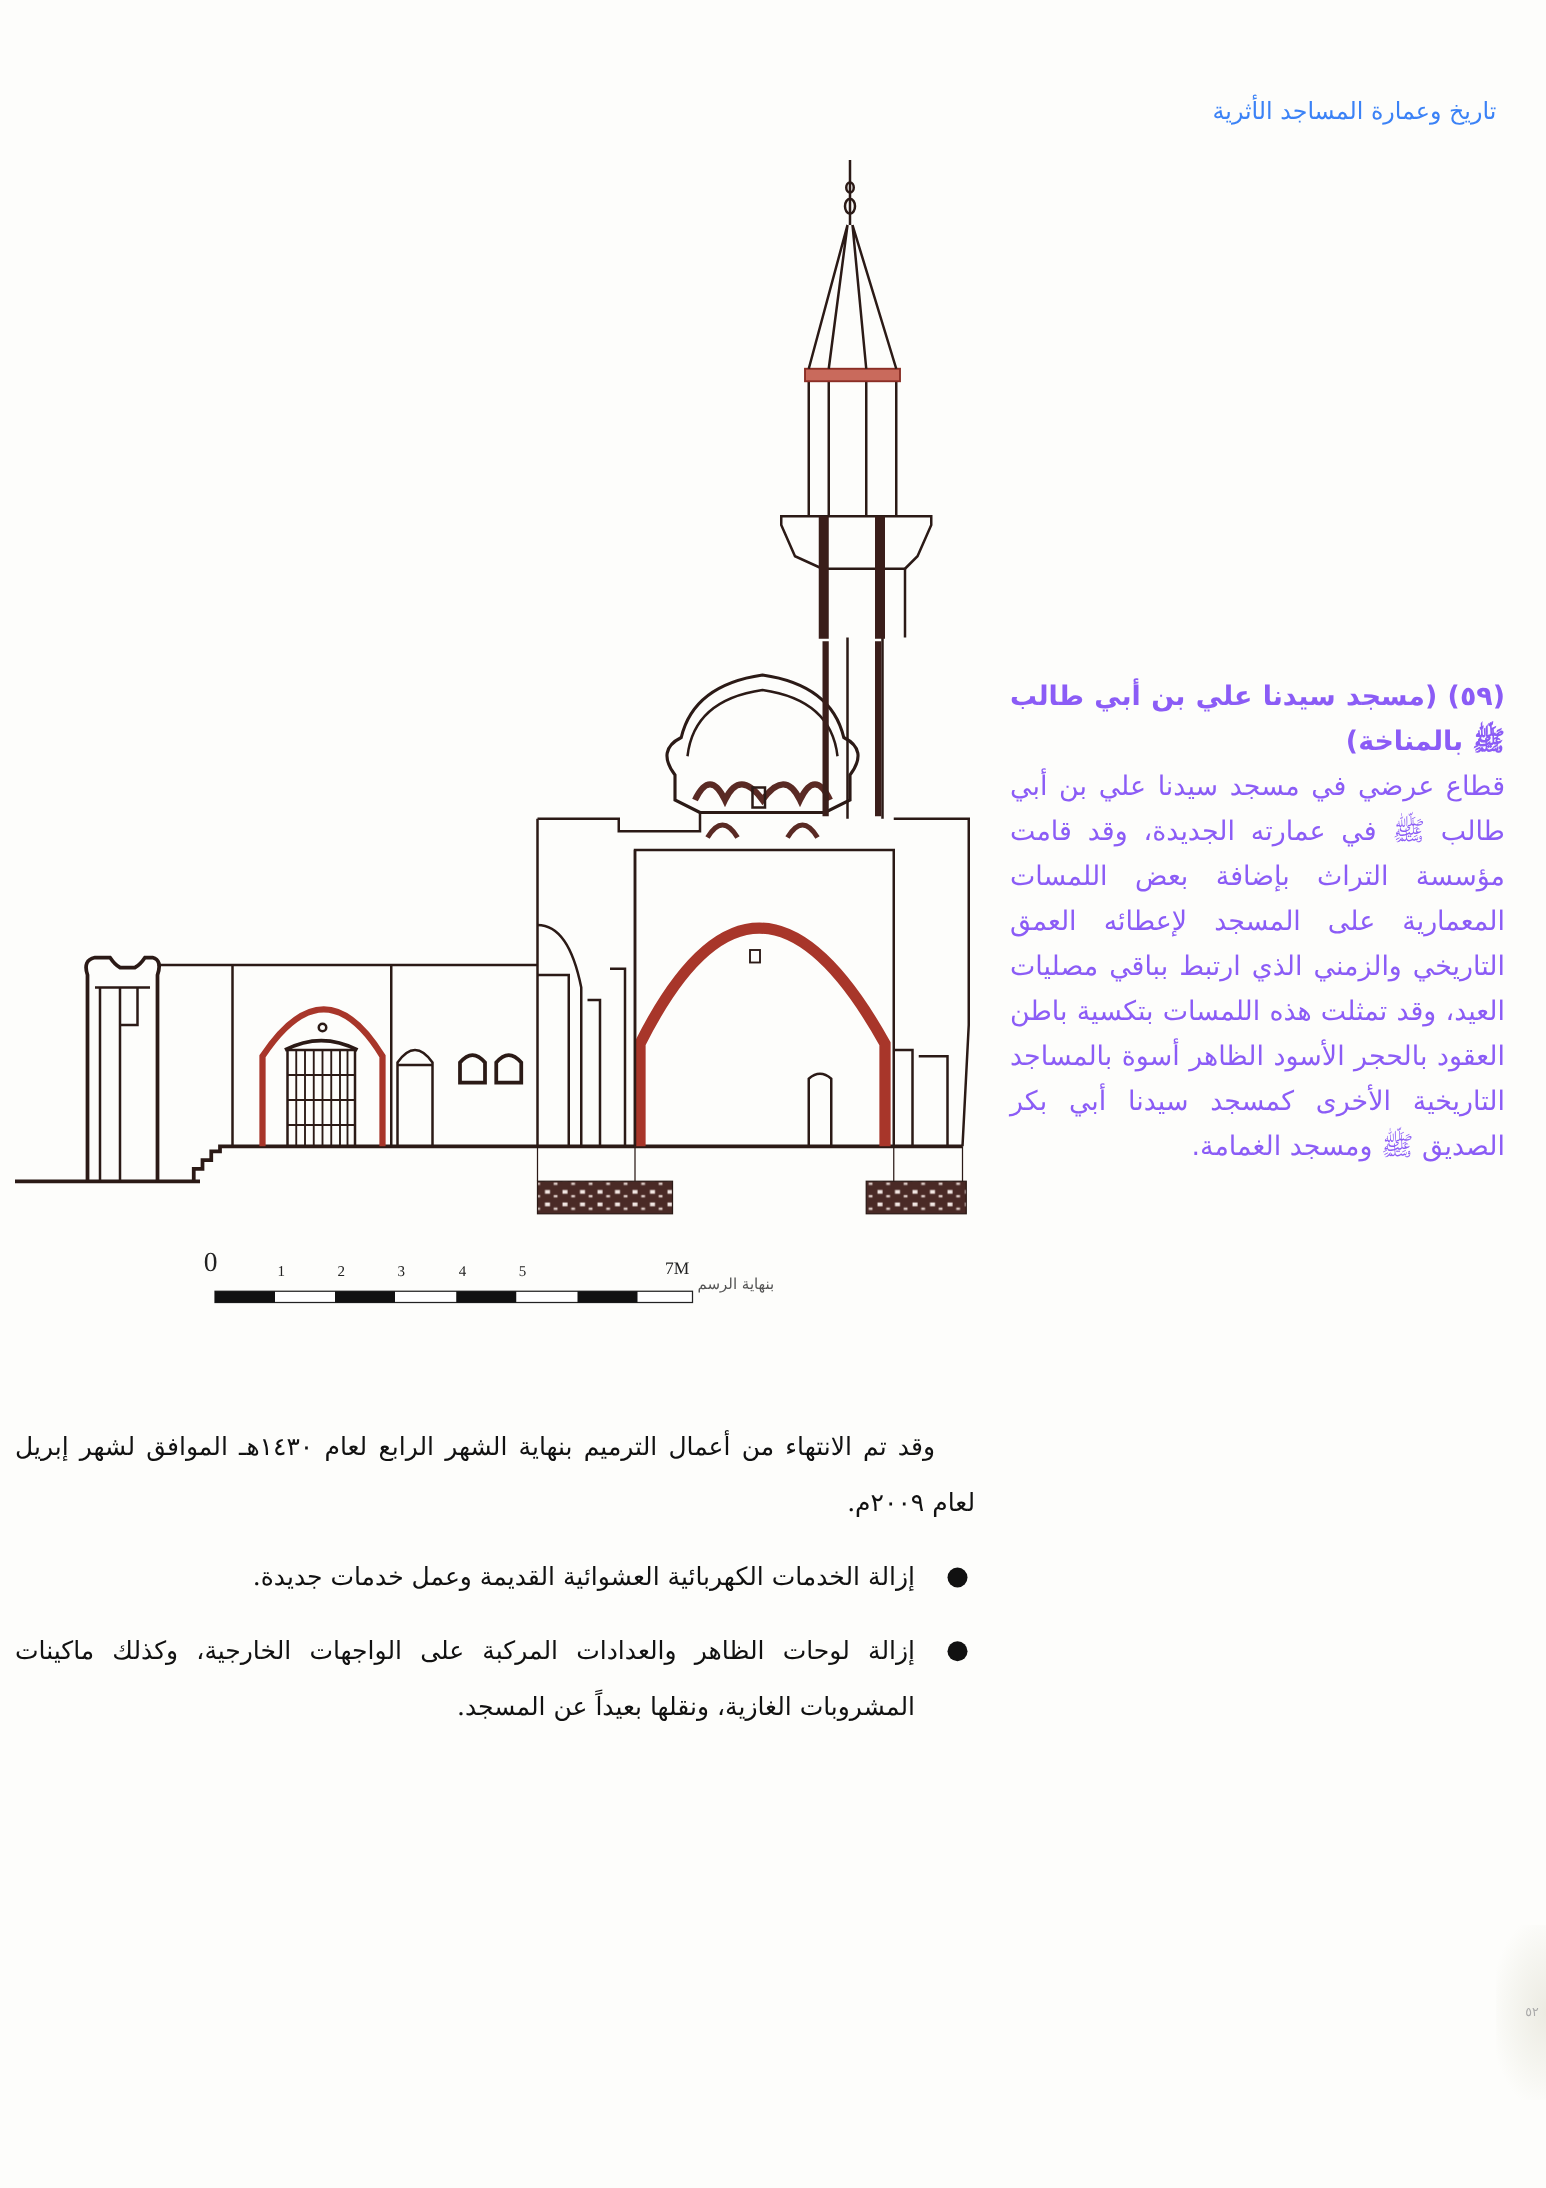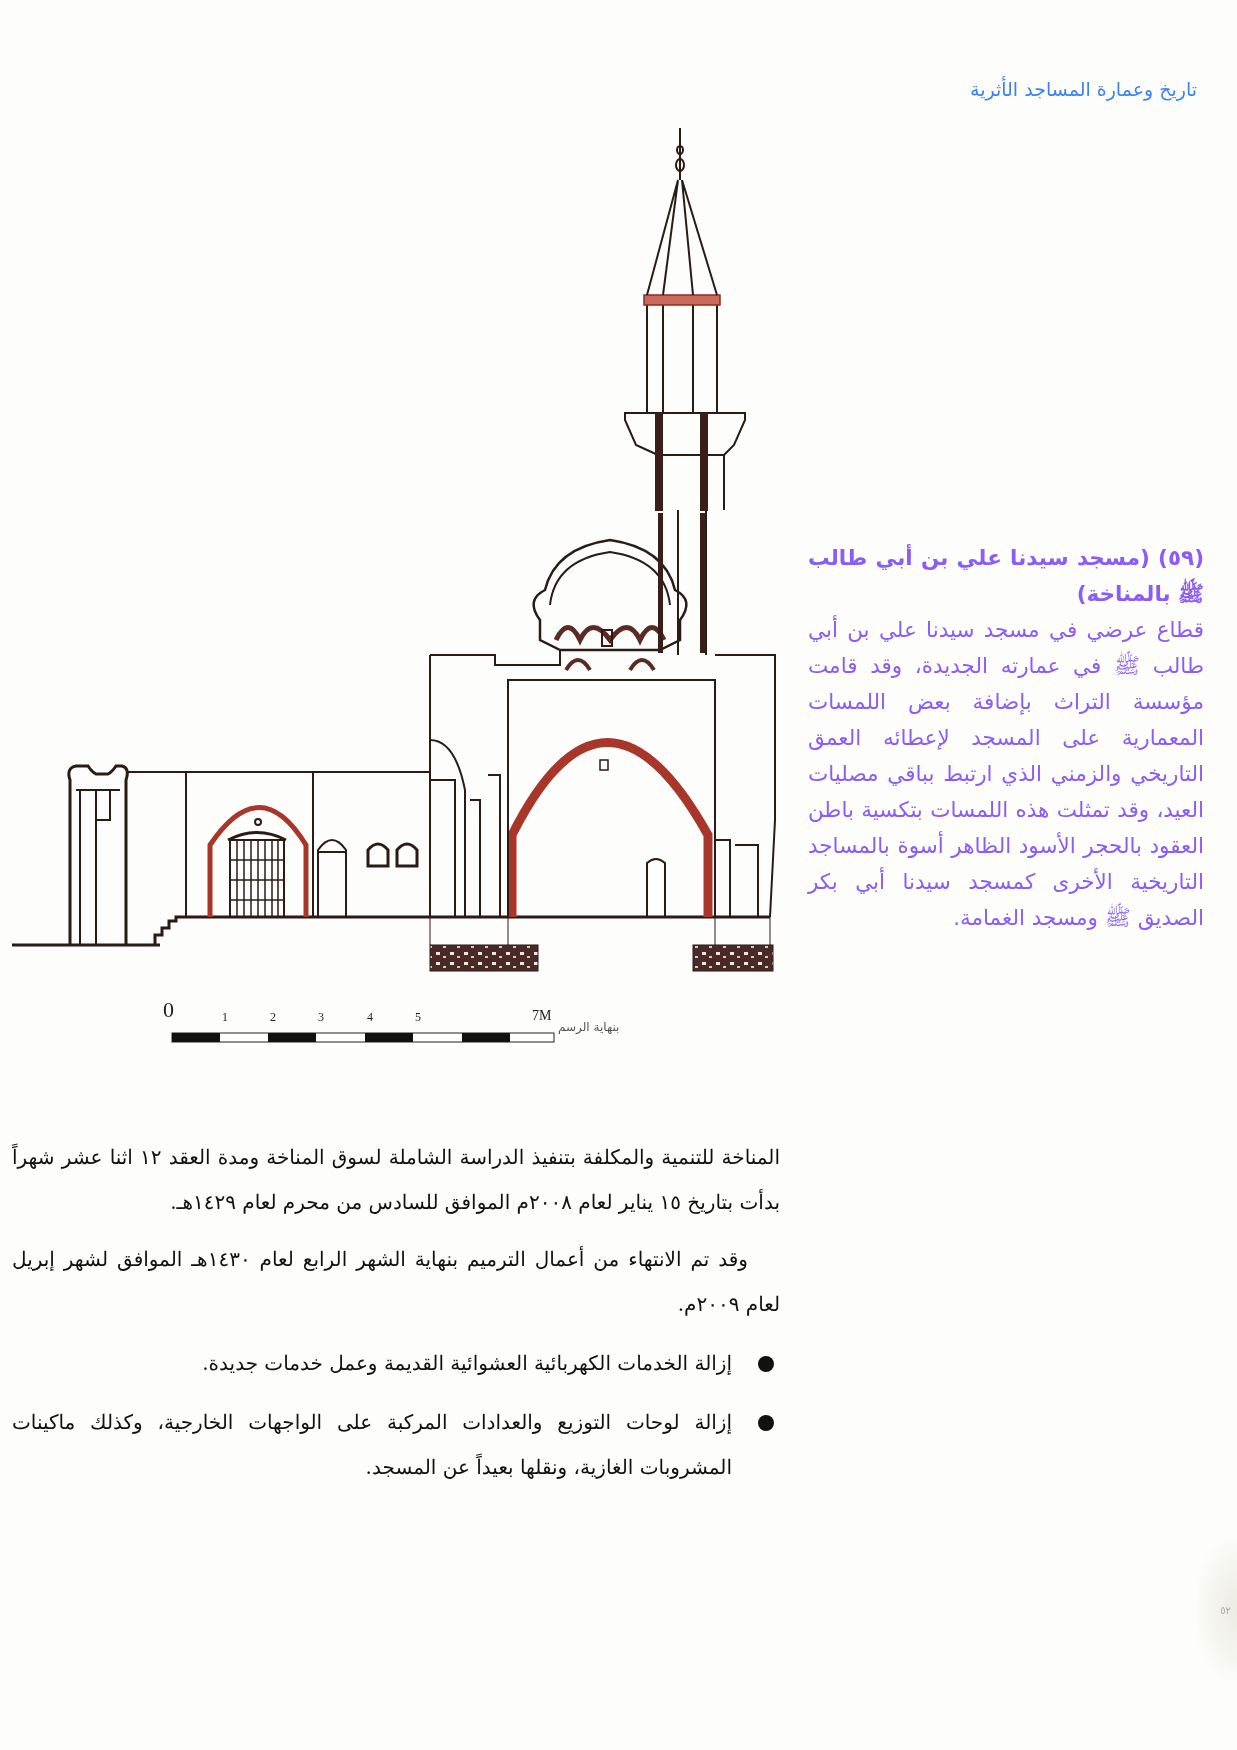--- a/index.html
+++ b/index.html
@@ -159,28 +159,27 @@
 <span class="scale-num" style="left:415px;top:1010px;font-size:12px;">5</span>
 <span class="scale-num" style="left:532px;top:1008px;font-size:14px;">7M</span>
 <span class="scale-label">بنهاية الرسم</span>
 
 <div class="caption">
   <div class="cap-title">(٥٩) (مسجد سيدنا علي بن أبي طالب ﷺ بالمناخة)</div>
   <div>قطاع عرضي في مسجد سيدنا علي بن أبي طالب ﷺ في عمارته الجديدة، وقد قامت مؤسسة التراث بإضافة بعض اللمسات المعمارية على المسجد لإعطائه العمق التاريخي والزمني الذي ارتبط بباقي مصليات العيد، وقد تمثلت هذه اللمسات بتكسية باطن العقود بالحجر الأسود الظاهر أسوة بالمساجد التاريخية الأخرى كمسجد سيدنا أبي بكر الصديق ﷺ ومسجد الغمامة.</div>
 </div>
 
 <div class="body-text">
-  <p>المناخة للتنمية والمكلفة بتنفيذ الدراسة الشاملة لسوق المناخة ومدة العقد ١٢ اثنا عشر شهراً بدأت بتاريخ ١٥ يناير لعام ٢٠٠٨م الموافق للسادس من محرم لعام ١٤٢٩هـ.</p>
   <p class="indent">وقد تم الانتهاء من أعمال الترميم بنهاية الشهر الرابع لعام ١٤٣٠هـ الموافق لشهر إبريل لعام ٢٠٠٩م.</p>
   <ul>
     <li>
       <span class="bullet"></span>
       <span>إزالة الخدمات الكهربائية العشوائية القديمة وعمل خدمات جديدة.</span>
     </li>
     <li>
       <span class="bullet"></span>
-      <span>إزالة لوحات التوزيع والعدادات المركبة على الواجهات الخارجية، وكذلك ماكينات المشروبات الغازية، ونقلها بعيداً عن المسجد.</span>
+      <span>إزالة لوحات الظاهر والعدادات المركبة على الواجهات الخارجية، وكذلك ماكينات المشروبات الغازية، ونقلها بعيداً عن المسجد.</span>
     </li>
   </ul>
 </div>
 
 <div class="ornament"></div>
 <div class="page-num">٥٢</div>
 
 </body></html>

